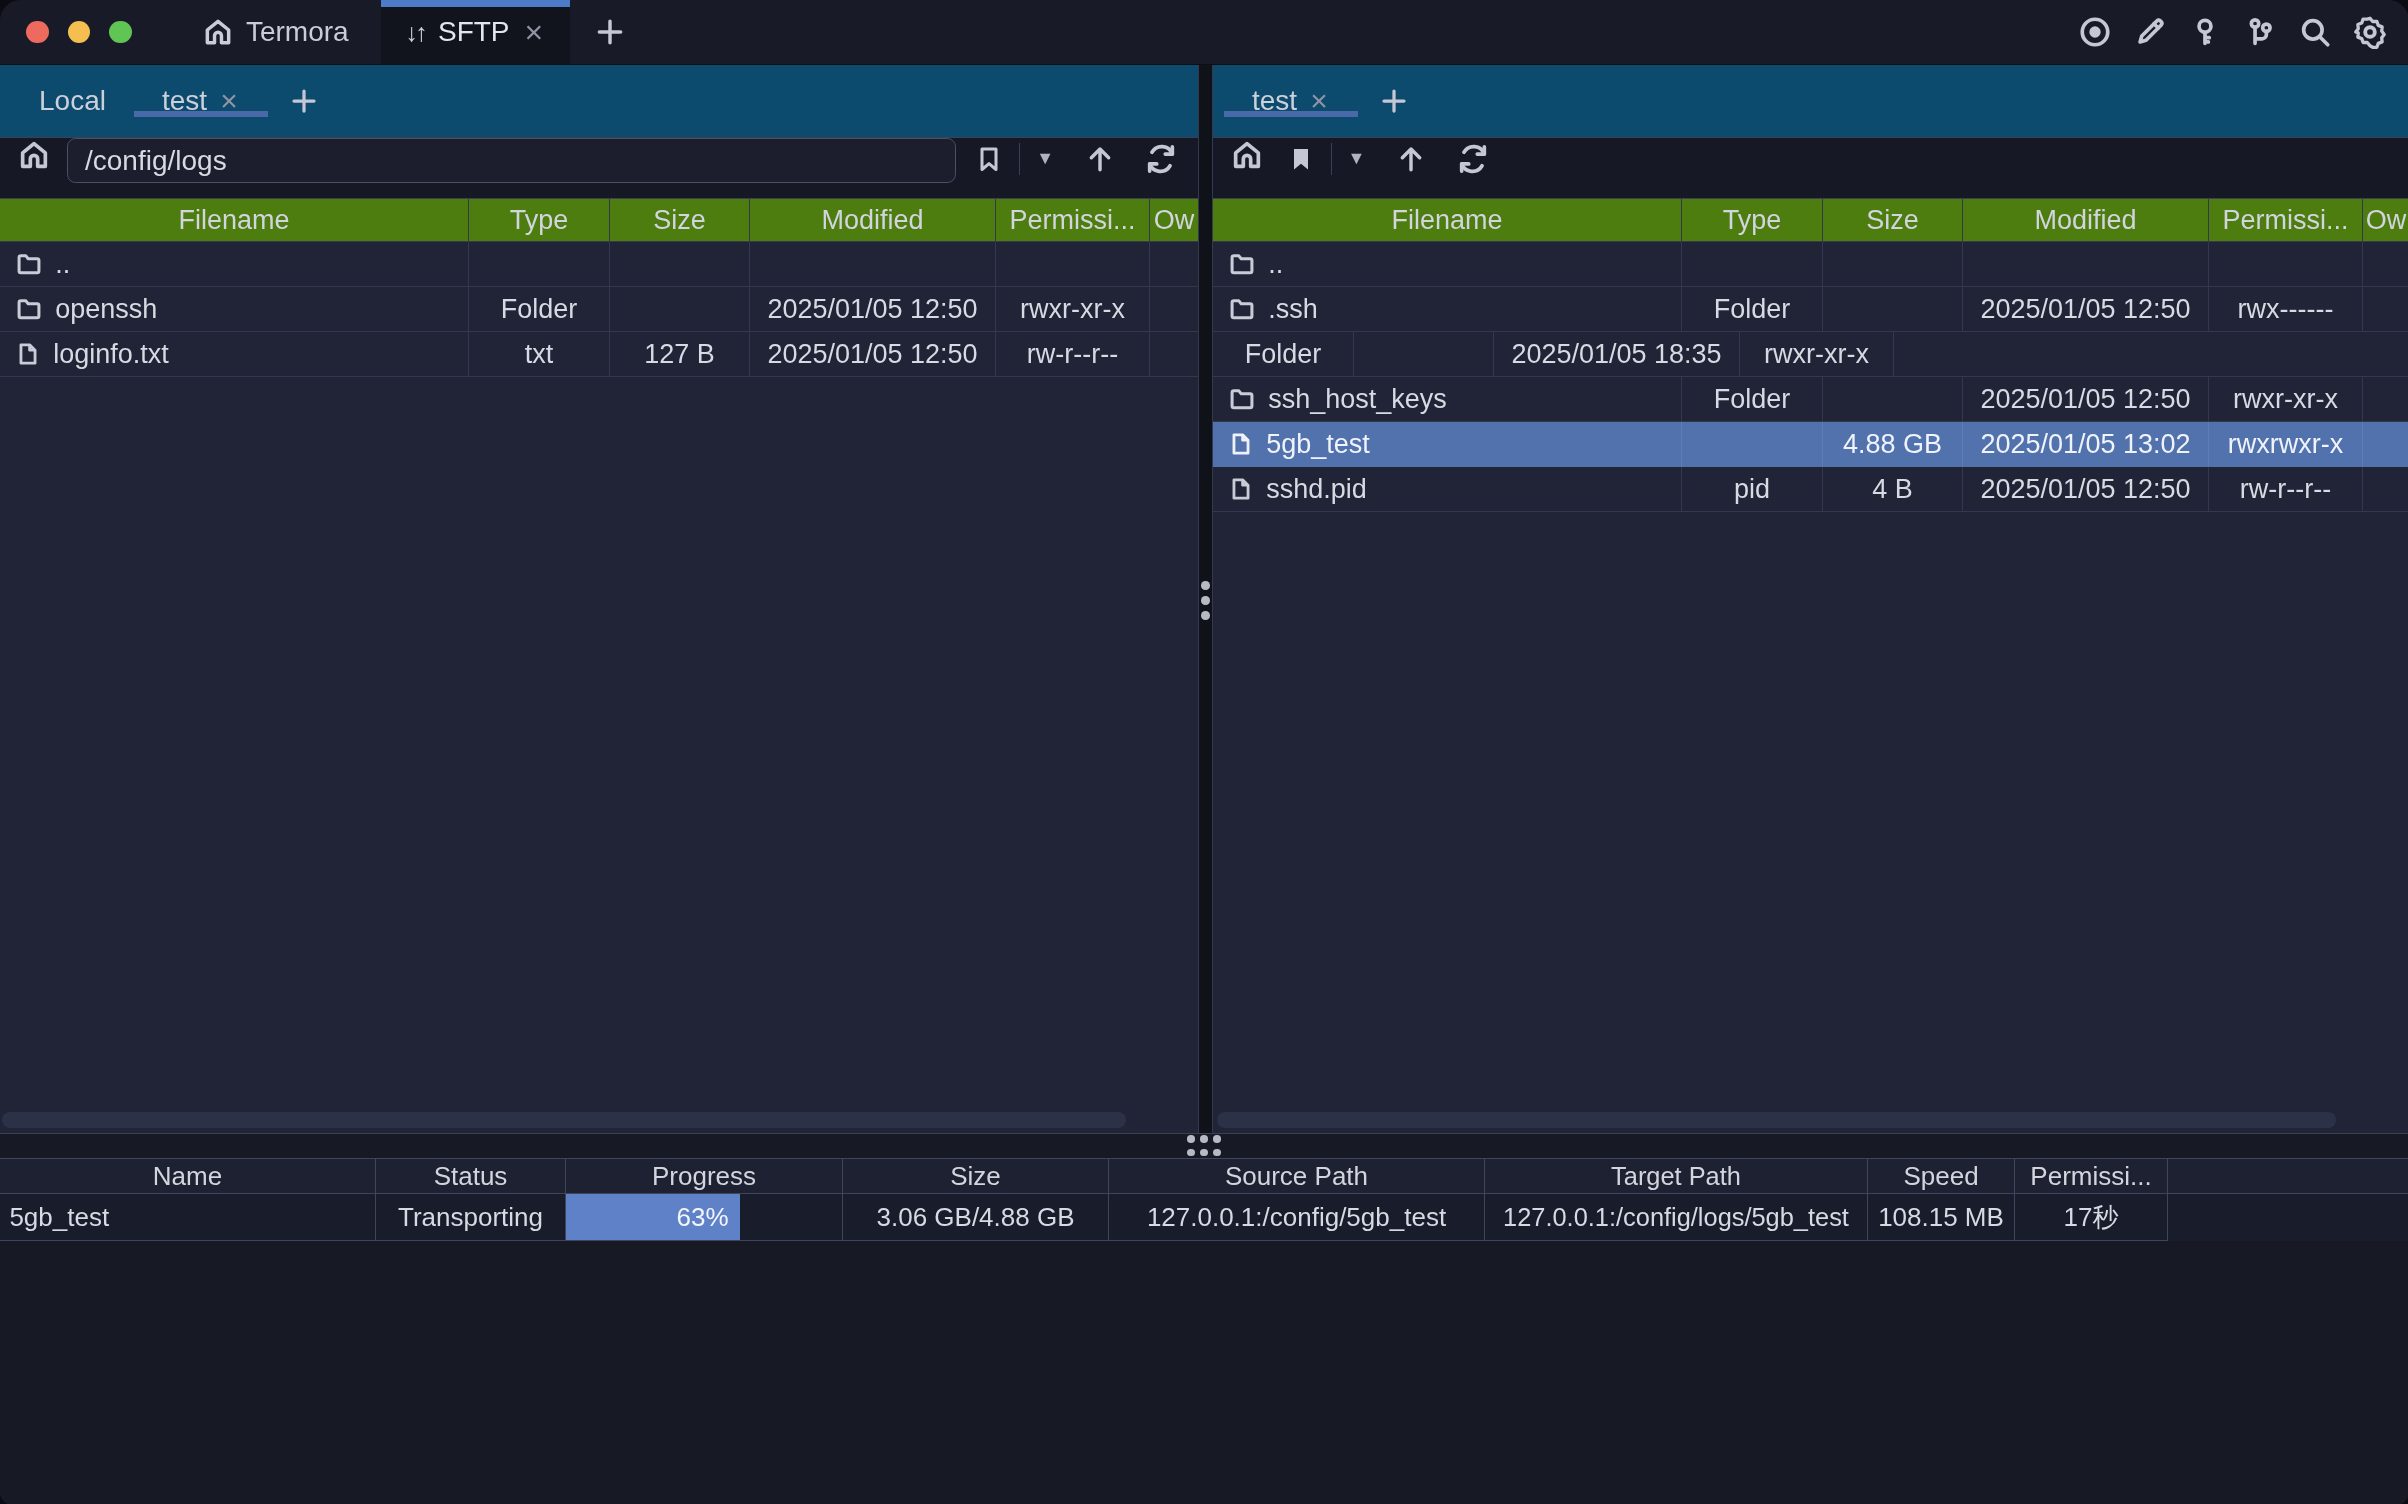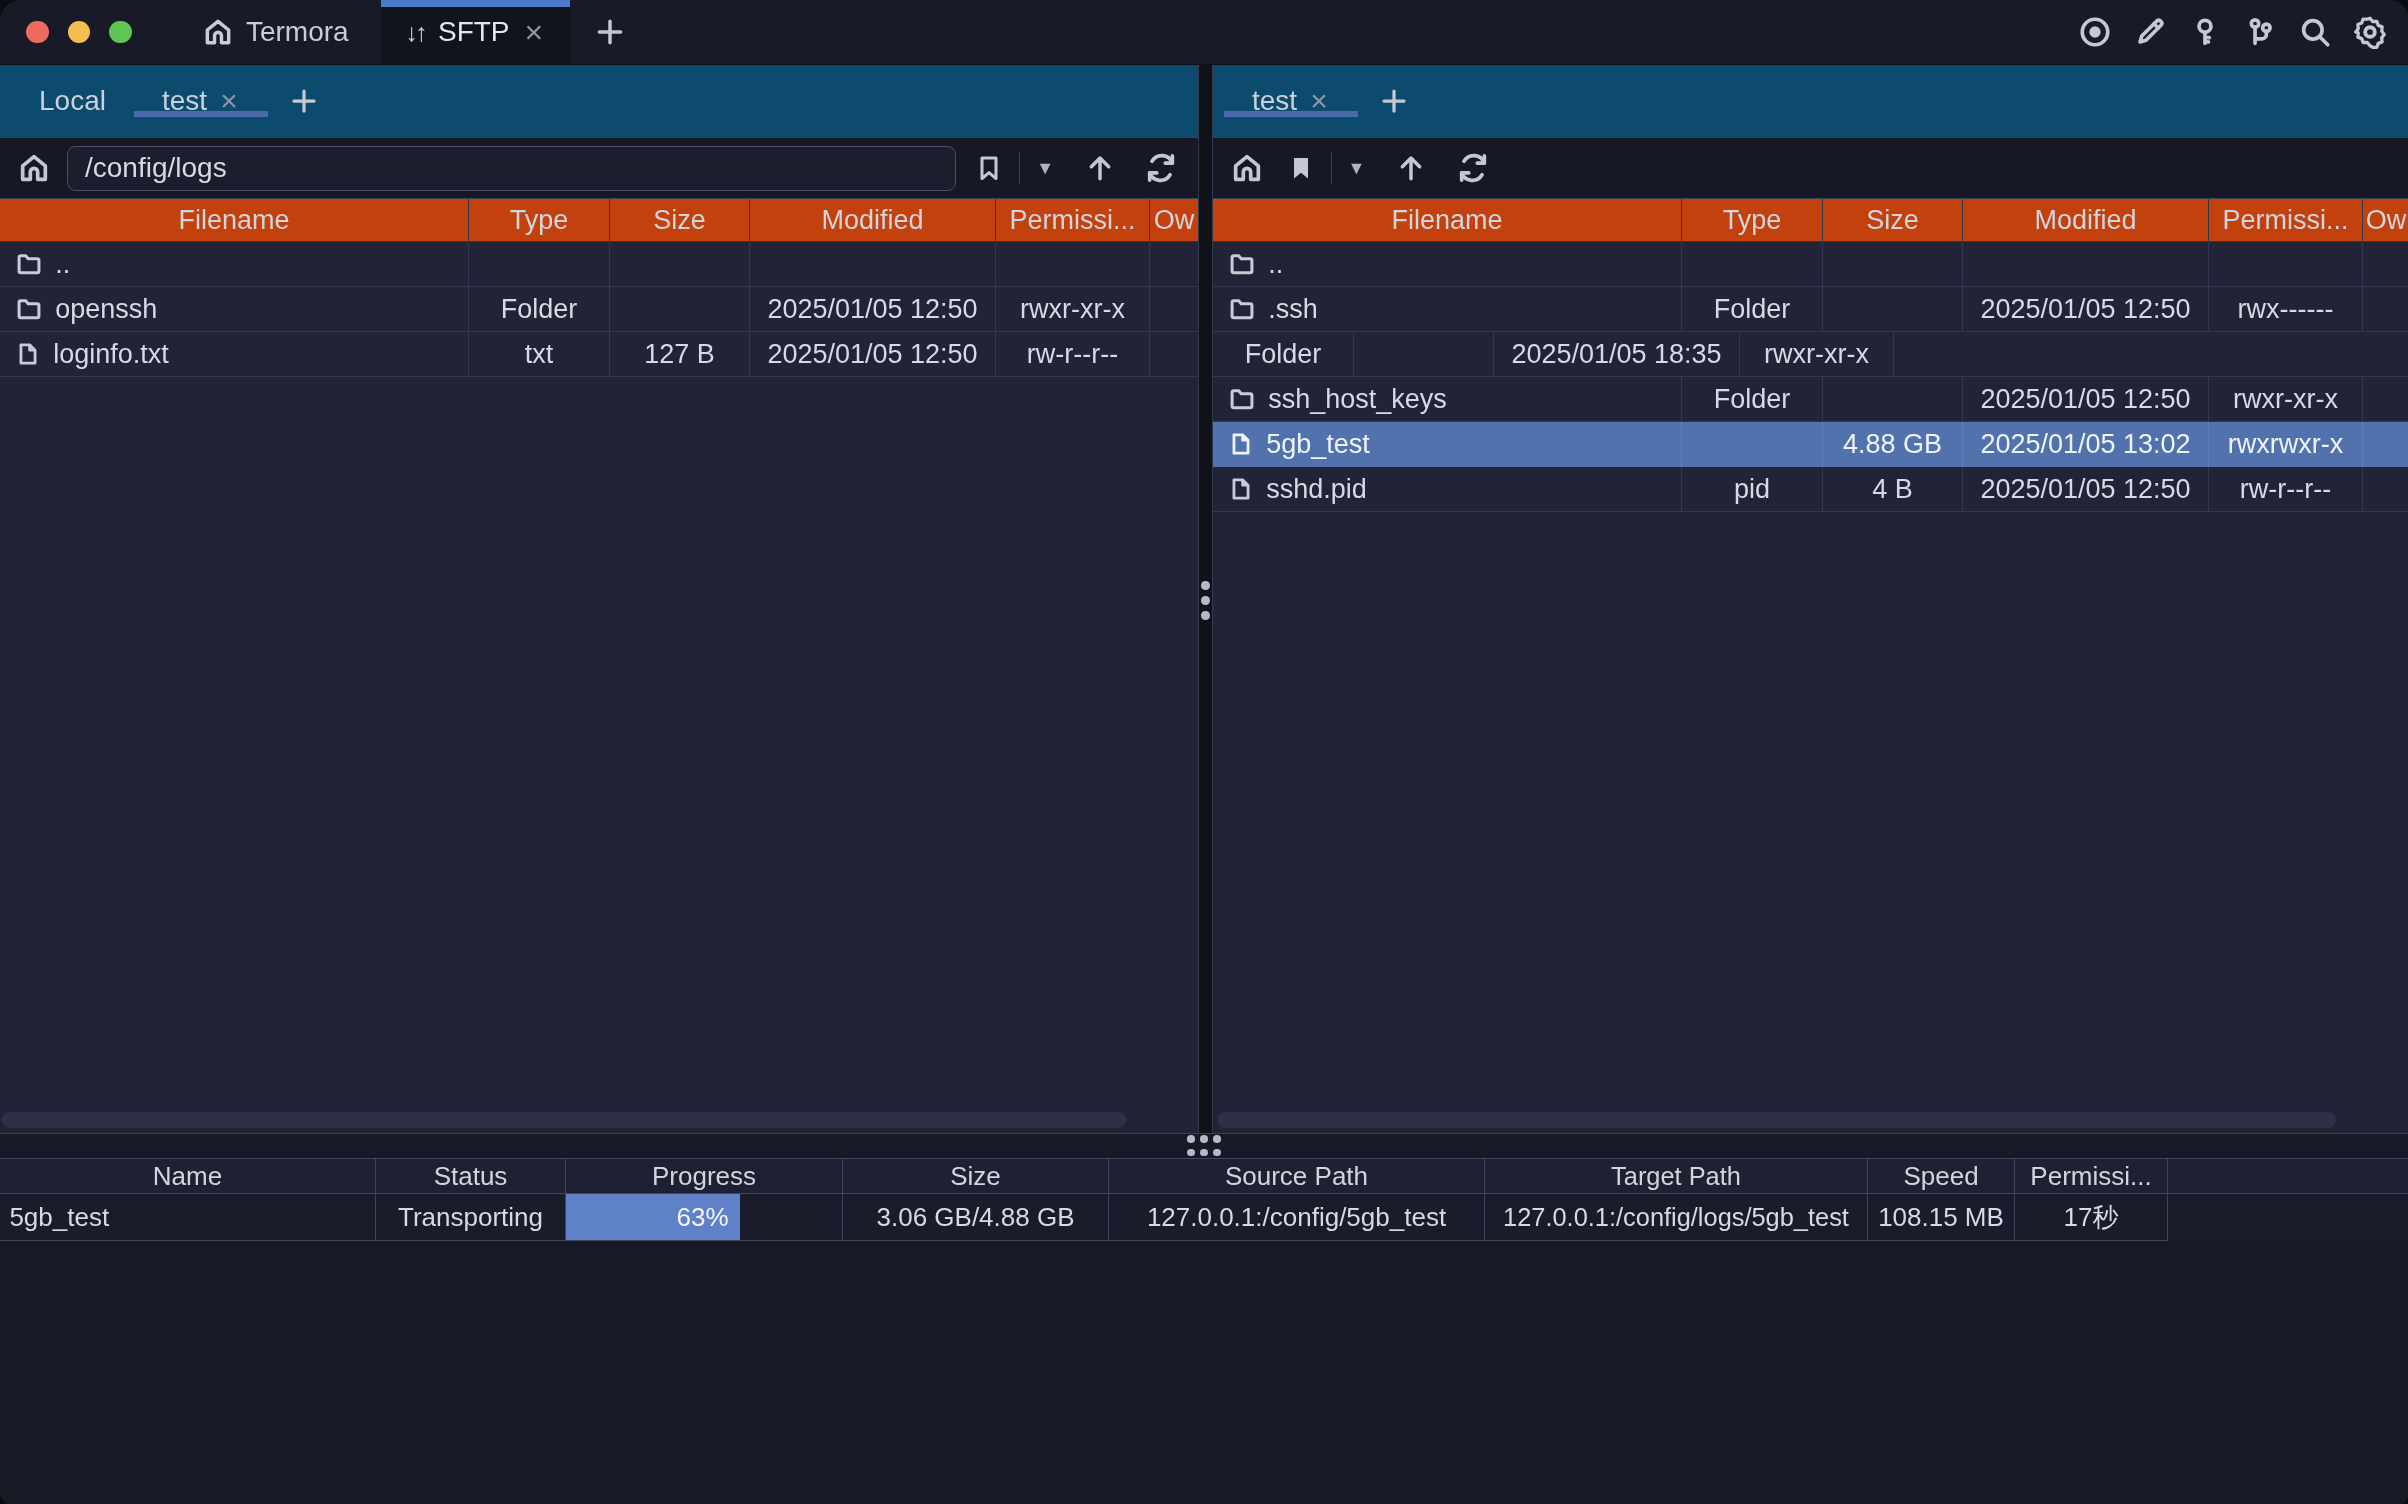--- a/index.html
+++ b/index.html
@@ -36,33 +36,33 @@
   .vdots { margin-top:516px; display:flex; flex-direction:column; gap:6.6px; }
   .vdots i, .hdots i { width:8.5px; height:8.5px; border-radius:50%; background:#b6bac5; display:block; }
 
   .ptabs { height:73px; background:#0c4a6e; border-bottom:0.9px solid #3b4154; display:flex; align-items:center; padding-left:11px; }
   .ptab { position:relative; display:flex; align-items:center; gap:11.3px; padding:0 28px; color:#ccd0da; font-size:28px; }
   .ptab.active::after { content:""; position:absolute; left:0; right:0; bottom:0; height:5.6px; background:#4a69a8; }
   .ptab .tab-close { font-size:30px; }
   .ptab-plus { display:flex; align-items:center; padding:0 21px; }
 
   .pathbar { height:61px; background:#161826; border-bottom:0.9px solid #3b4154;
-             display:flex; align-items:center; padding:0 13px; gap:13px; }
+             display:flex; align-items:flex-start; padding:0 13px; gap:13px; }
   .home-btn { width:41px; display:flex; justify-content:center; color:#c4c8d2; }
   .path-input { flex:1; height:45px; background:#1c1e2d; border:0.9px solid #4a5066; border-radius:8.5px;
                 color:#d6dae2; font-size:28px; padding:0 17px; font-family:inherit; outline:none; min-width:0; }
   .pb-tools { display:flex; align-items:center; gap:3.8px; color:#c4c8d2; }
   .pb-sep { width:0.9px; height:32px; background:#3b4154; margin:0 5.6px; }
   .pbtn { height:41px; display:flex; align-items:center; justify-content:center; padding:0 6.6px; color:#c4c8d2; }
   .caret { font-size:18px; color:#aeb3bf; }
 
   
   .ftable { flex:1; display:flex; flex-direction:column; overflow:hidden; }
   .frow { display:flex; height:45px; align-items:stretch; border-bottom:0.9px solid #333850; }
-  .fhead { height:43px; background:#c2410c; color:#d2d5de; font-size:27px; }
+  .fhead { height:43px; background:#4d7c0f; color:#d2d5de; font-size:27px; }
   .fcell { display:flex; align-items:center; justify-content:center; border-right:0.9px solid #333850;
            font-size:27px; overflow:hidden; white-space:nowrap; }
   .c-name { width:469px; justify-content:flex-start; padding-left:15px; gap:12.2px; }
   .c-type { width:141px; } .c-size { width:140px; } .c-mod { width:246px; }
   .c-perm { width:154px; } .c-owner { flex:1; border-right:none; }
   .fhead .fcell { justify-content:center; }
   .fhead .c-name { justify-content:center; padding-left:0; }
   .frow.selected { background:#5272ae; border-bottom-color:#5272ae; }
   .frow.selected .fcell { border-right-color:rgba(255,255,255,0.08); color:#f0f3fa; }
   .rowicon { color:#c8ccd6; flex:0 0 auto; }

